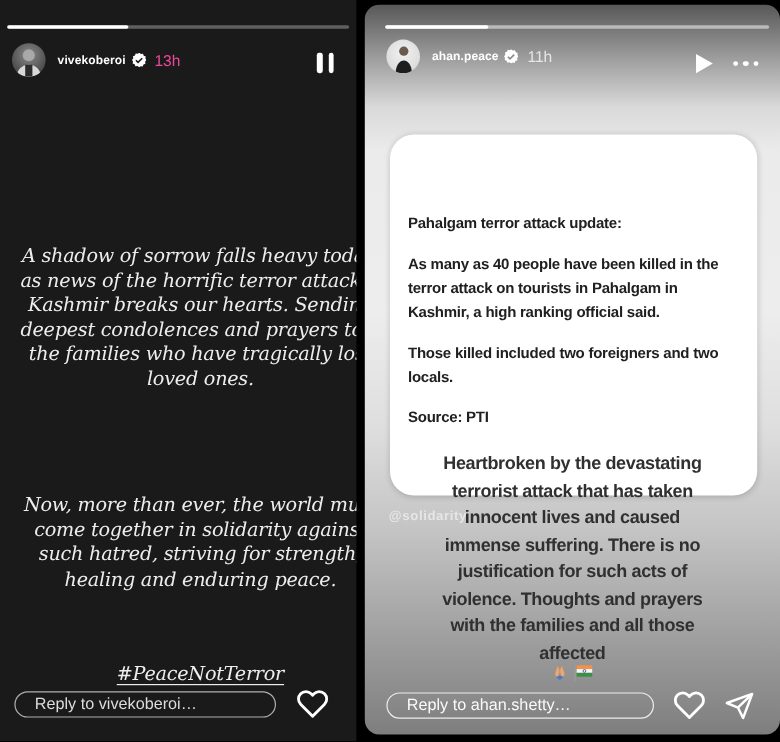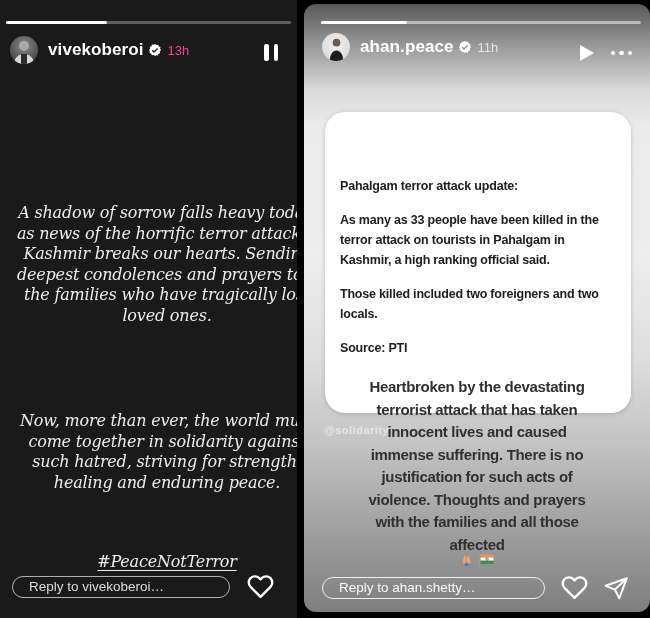--- a/index.html
+++ b/index.html
@@ -22,21 +22,21 @@
   .story-header {
     position:absolute; left:10px; top:36px; display:flex; align-items:center;
   }
   .avatar {
     width:28px; height:28px; border-radius:50%; overflow:hidden; flex:none;
     background:radial-gradient(circle at 50% 35%, #8a8a8a 0%, #555 60%, #333 100%);
     display:flex; align-items:flex-end; justify-content:center;
   }
   .avatar svg { display:block; }
   .avatar.light { background:radial-gradient(circle at 50% 40%, #f1f1f1 0%, #dcdcdc 70%, #c9c9c9 100%); }
-  .username { color:#fff; font-size:17px; font-weight:bold; margin-left:10px; letter-spacing:0.1px; }
+  .username { color:#fff; font-size:10px; font-weight:bold; margin-left:10px; letter-spacing:0.1px; }
   .badge { margin-left:5px; display:inline-flex; }
   .timestamp { margin-left:7px; font-size:13px; color:#ec4899; }
   .right-story .timestamp { color:rgba(255,255,255,0.75); }
   .pause-btn { position:absolute; right:19px; top:44px; display:flex; gap:5px; cursor:pointer; }
   .pause-btn i { display:block; width:4.5px; height:17px; background:#fff; border-radius:2px; }
   .story-text-block {
     position:absolute; left:17px; top:162px; width:300px; text-align:center;
     font-family:"DejaVu Serif", serif; font-style:italic; color:#ededed;
     font-size:16px; line-height:20.5px; white-space:pre; letter-spacing:-0.2px;
   }
@@ -186,21 +186,21 @@
         <span class="dots">
             <i></i>
             <i></i>
             <i></i>
           </span>
       </button>
     </div>
 
     <div class="news-card">
       <div class="card-line">Pahalgam terror attack update:</div>
-      <div class="card-line">As many as 33 people have been killed in the
+      <div class="card-line">As many as 40 people have been killed in the
 terror attack on tourists in Pahalgam in
 Kashmir, a high ranking official said.</div>
       <div class="card-line">Those killed included two foreigners and two
 locals.</div>
       <div class="card-line">Source: PTI</div>
     </div>
 
     <div class="watermark">@solidarity</div>
 
     <div class="caption-block">Heartbroken by the devastating

